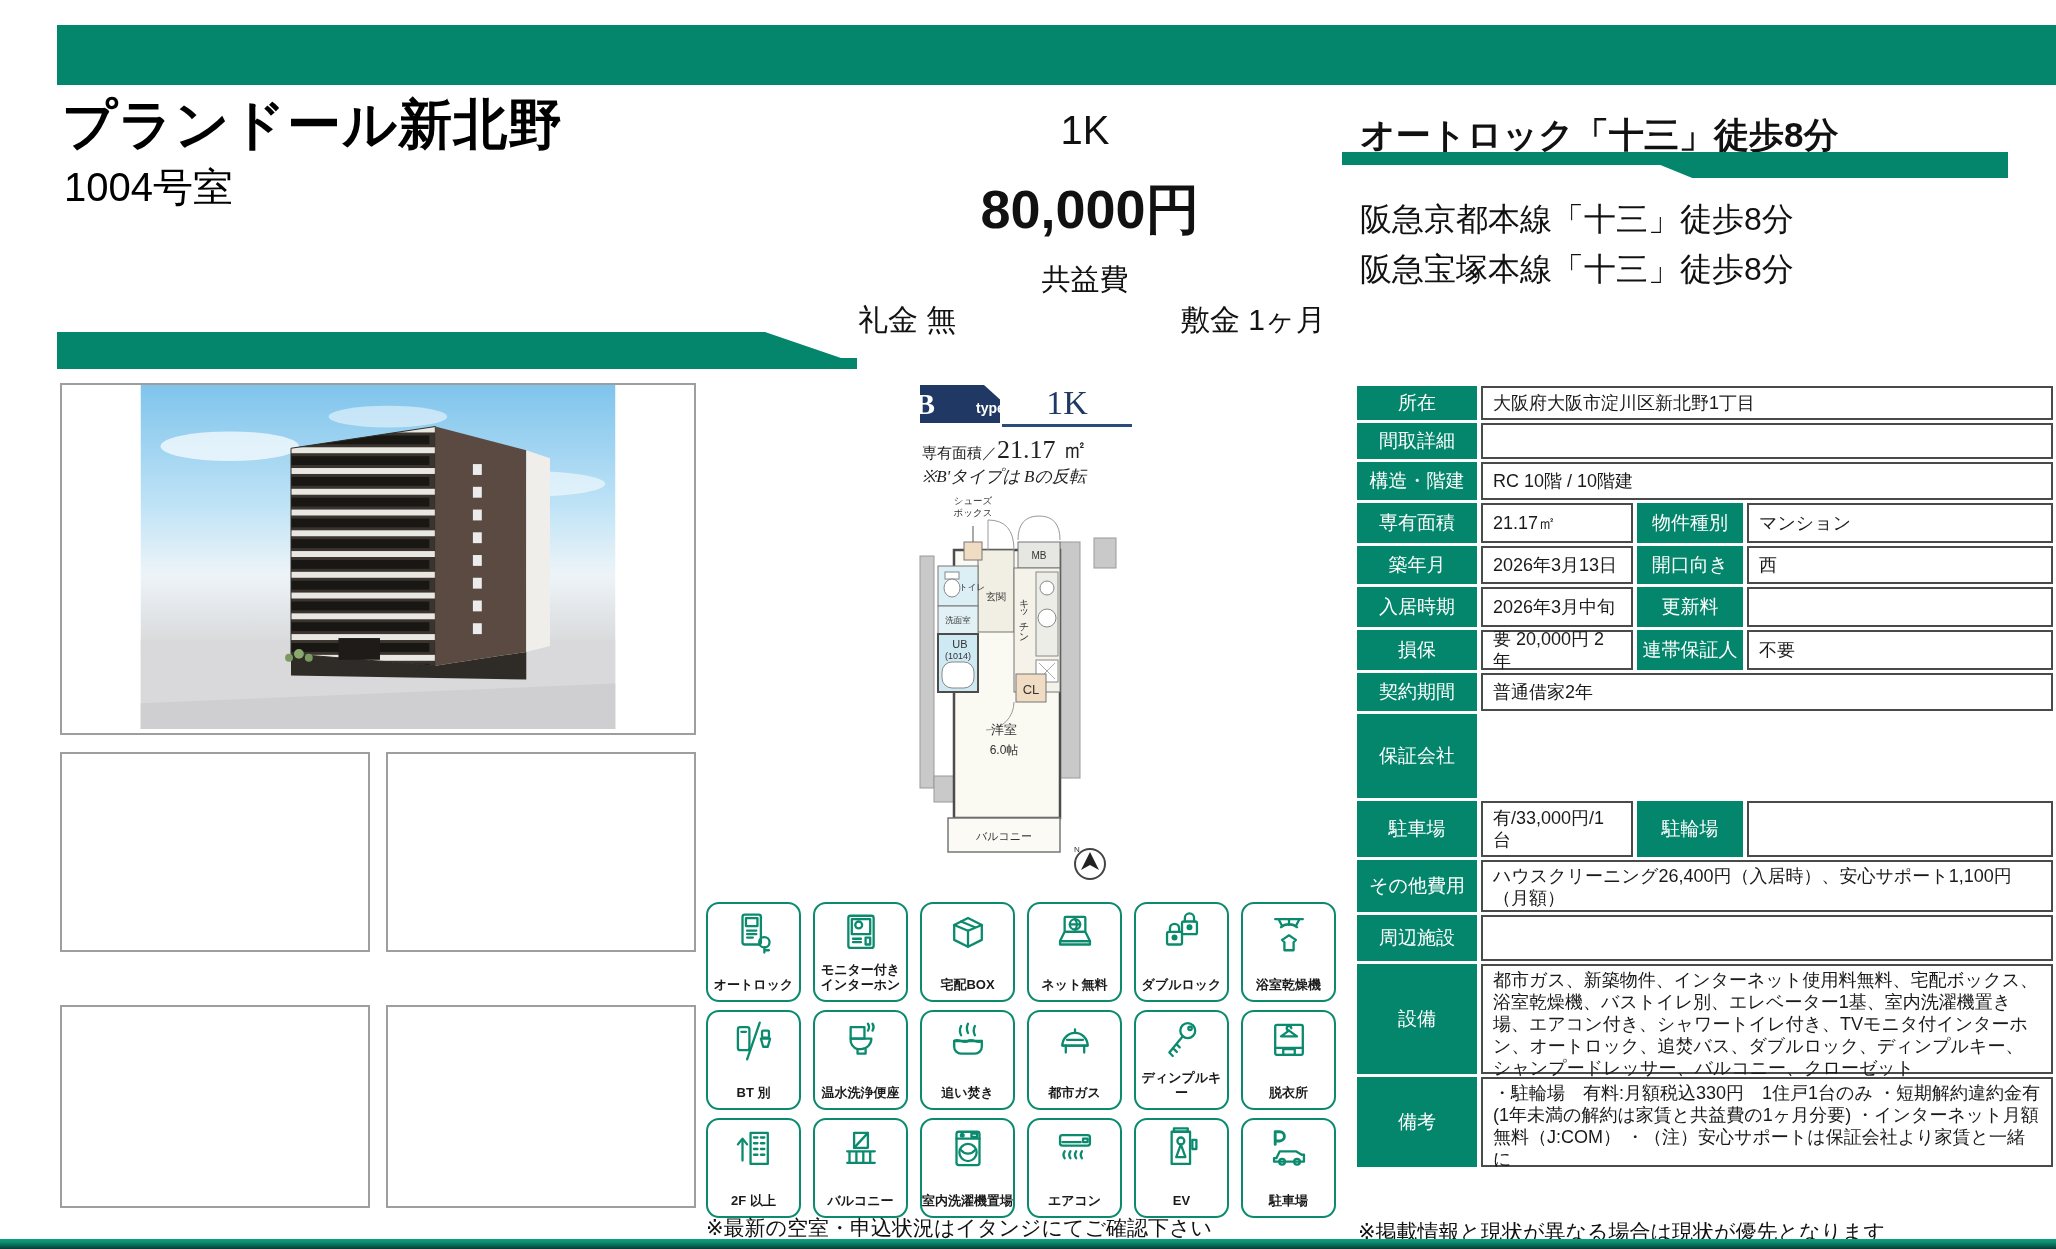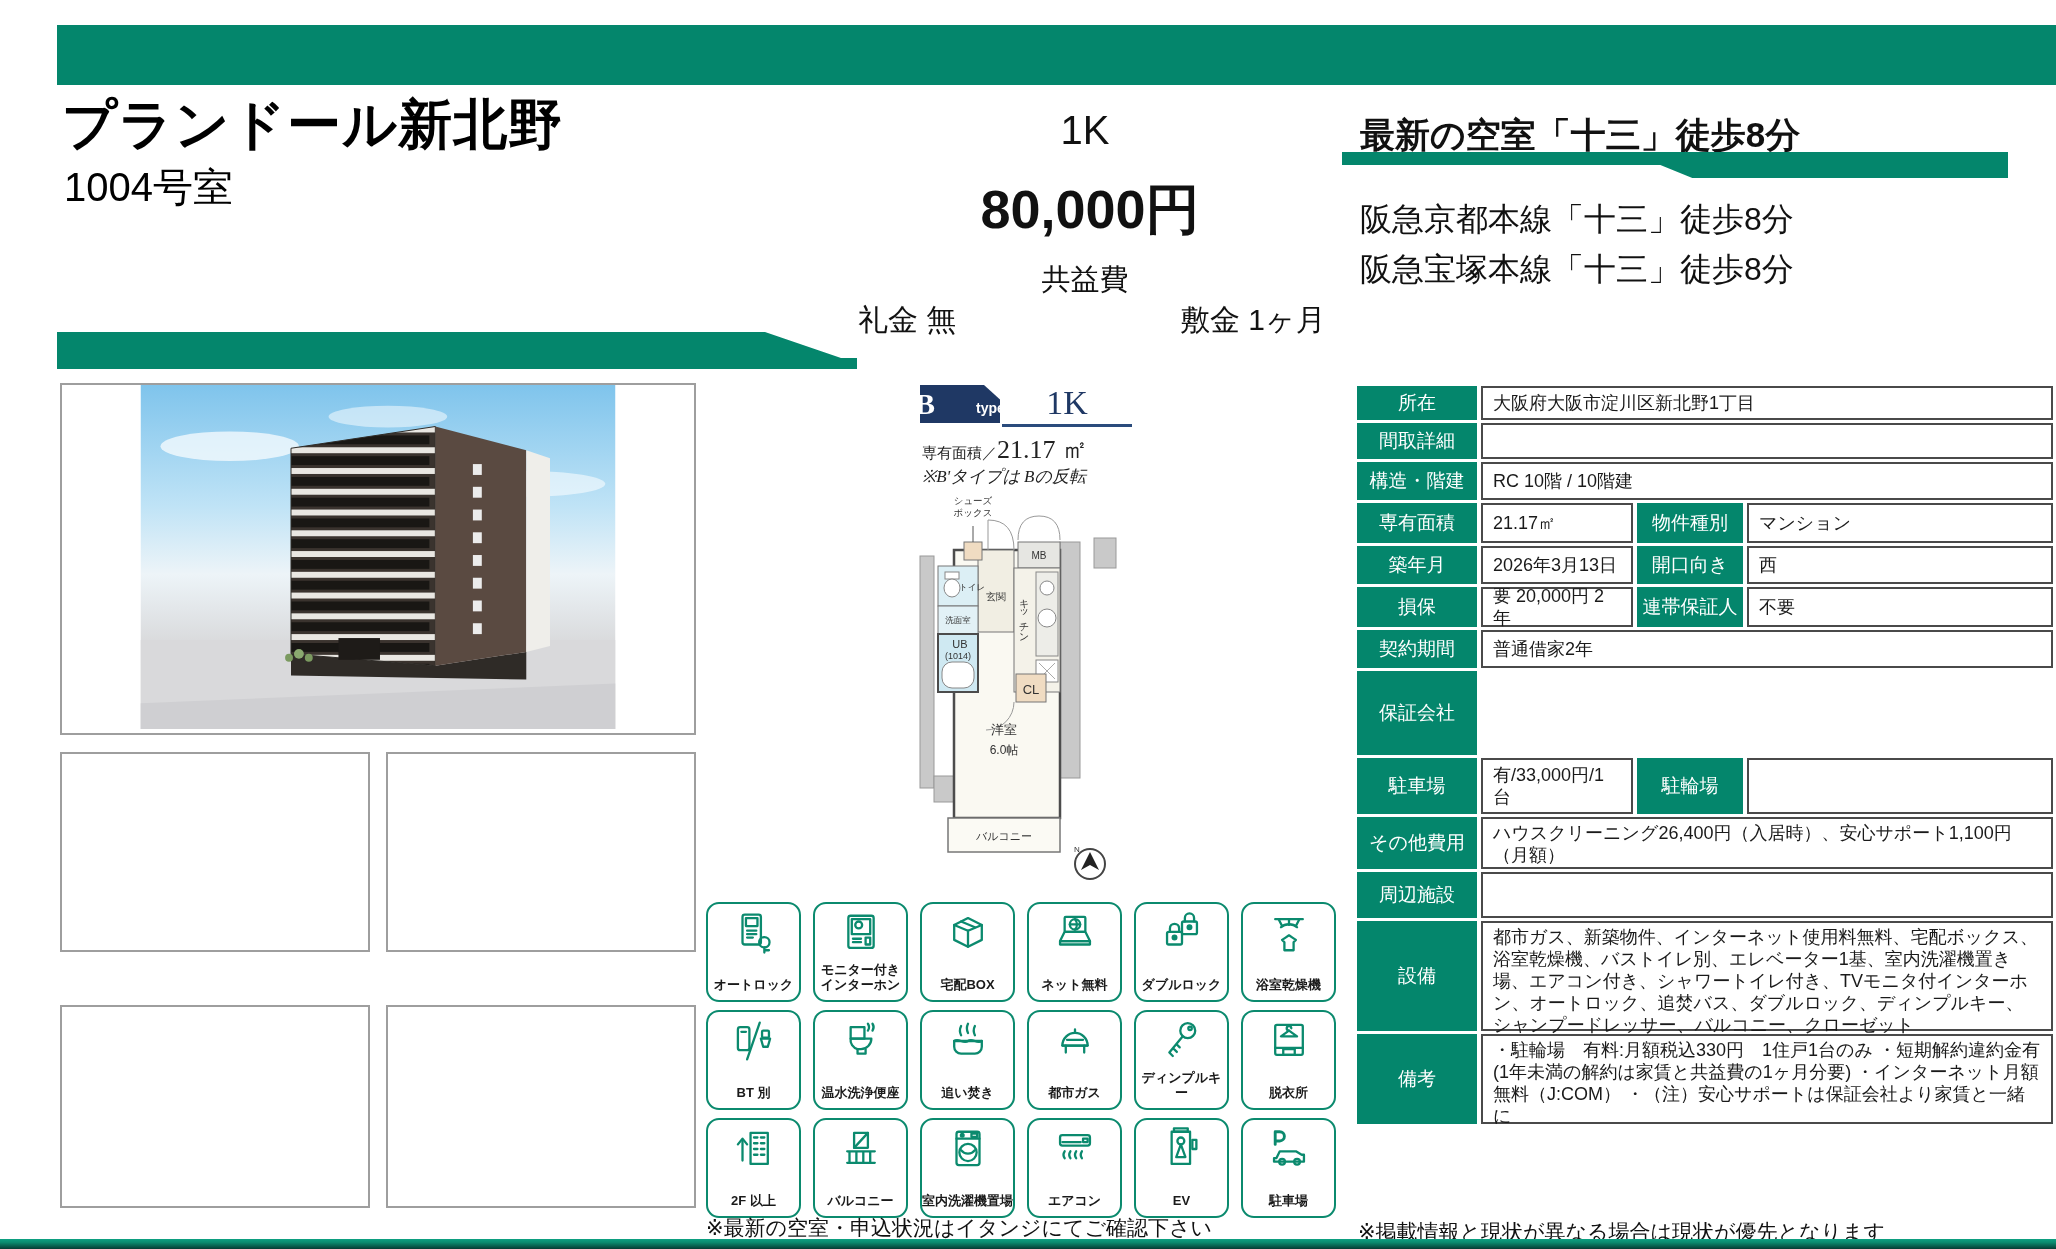--- a/index.html
+++ b/index.html
@@ -76,21 +76,21 @@
 
 <div class="abs title">プランドール新北野</div>
 <div class="abs room">1004号室</div>
 
 <div class="abs layout-big">1K</div>
 <div class="abs rent">80,000円</div>
 <div class="abs fee">共益費</div>
 <div class="abs keymoney">礼金 無</div>
 <div class="abs deposit">敷金 1ヶ月</div>
 
-<div class="abs access1">最新の空室「十三」徒歩8分</div>
+<div class="abs access1">オートロック「十三」徒歩8分</div>
 <div class="abs access-underline"></div>
 <div class="abs access2">阪急京都本線「十三」徒歩8分</div>
 <div class="abs access3">阪急宝塚本線「十三」徒歩8分</div>
 
 <div class="abs band2"></div>
 
 <div class="abs photo-box photo-main">
   <svg viewBox="0 0 480 348">
     <defs>
       <linearGradient id="sky" x1="0" y1="0" x2="0" y2="1">
@@ -397,20 +397,30 @@
       <div class="plabel">築年月</div>
       <div class="pval v1">
         <span>2026年3月13日</span>
       </div>
       <div class="plabel plabel2">開口向き</div>
       <div class="pval">
         <span>西</span>
       </div>
     </div>
   <div class="prow" style="height:40px">
+      <div class="plabel">入居時期</div>
+      <div class="pval v1">
+        <span>2026年3月中旬</span>
+      </div>
+      <div class="plabel plabel2">更新料</div>
+      <div class="pval">
+        <span></span>
+      </div>
+    </div>
+  <div class="prow" style="height:40px">
       <div class="plabel">損保</div>
       <div class="pval v1">
         <span>要 20,000円 2年</span>
       </div>
       <div class="plabel plabel2">連帯保証人</div>
       <div class="pval">
         <span>不要</span>
       </div>
     </div>
   <div class="prow" style="height:38px">

